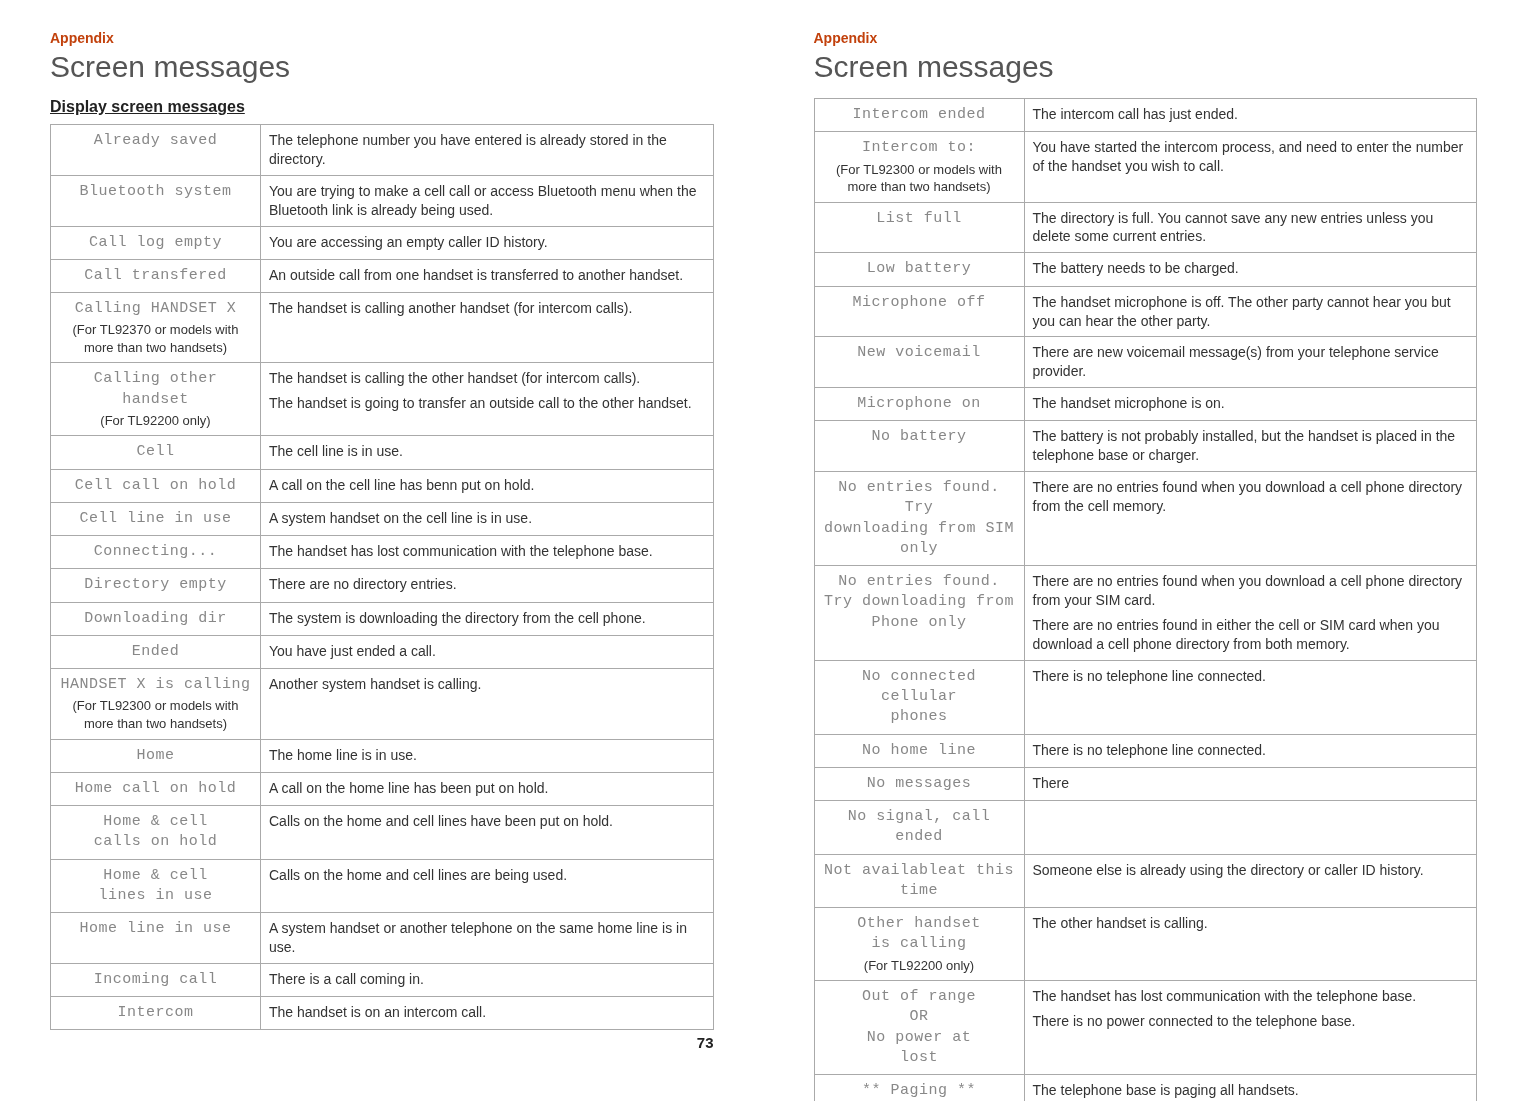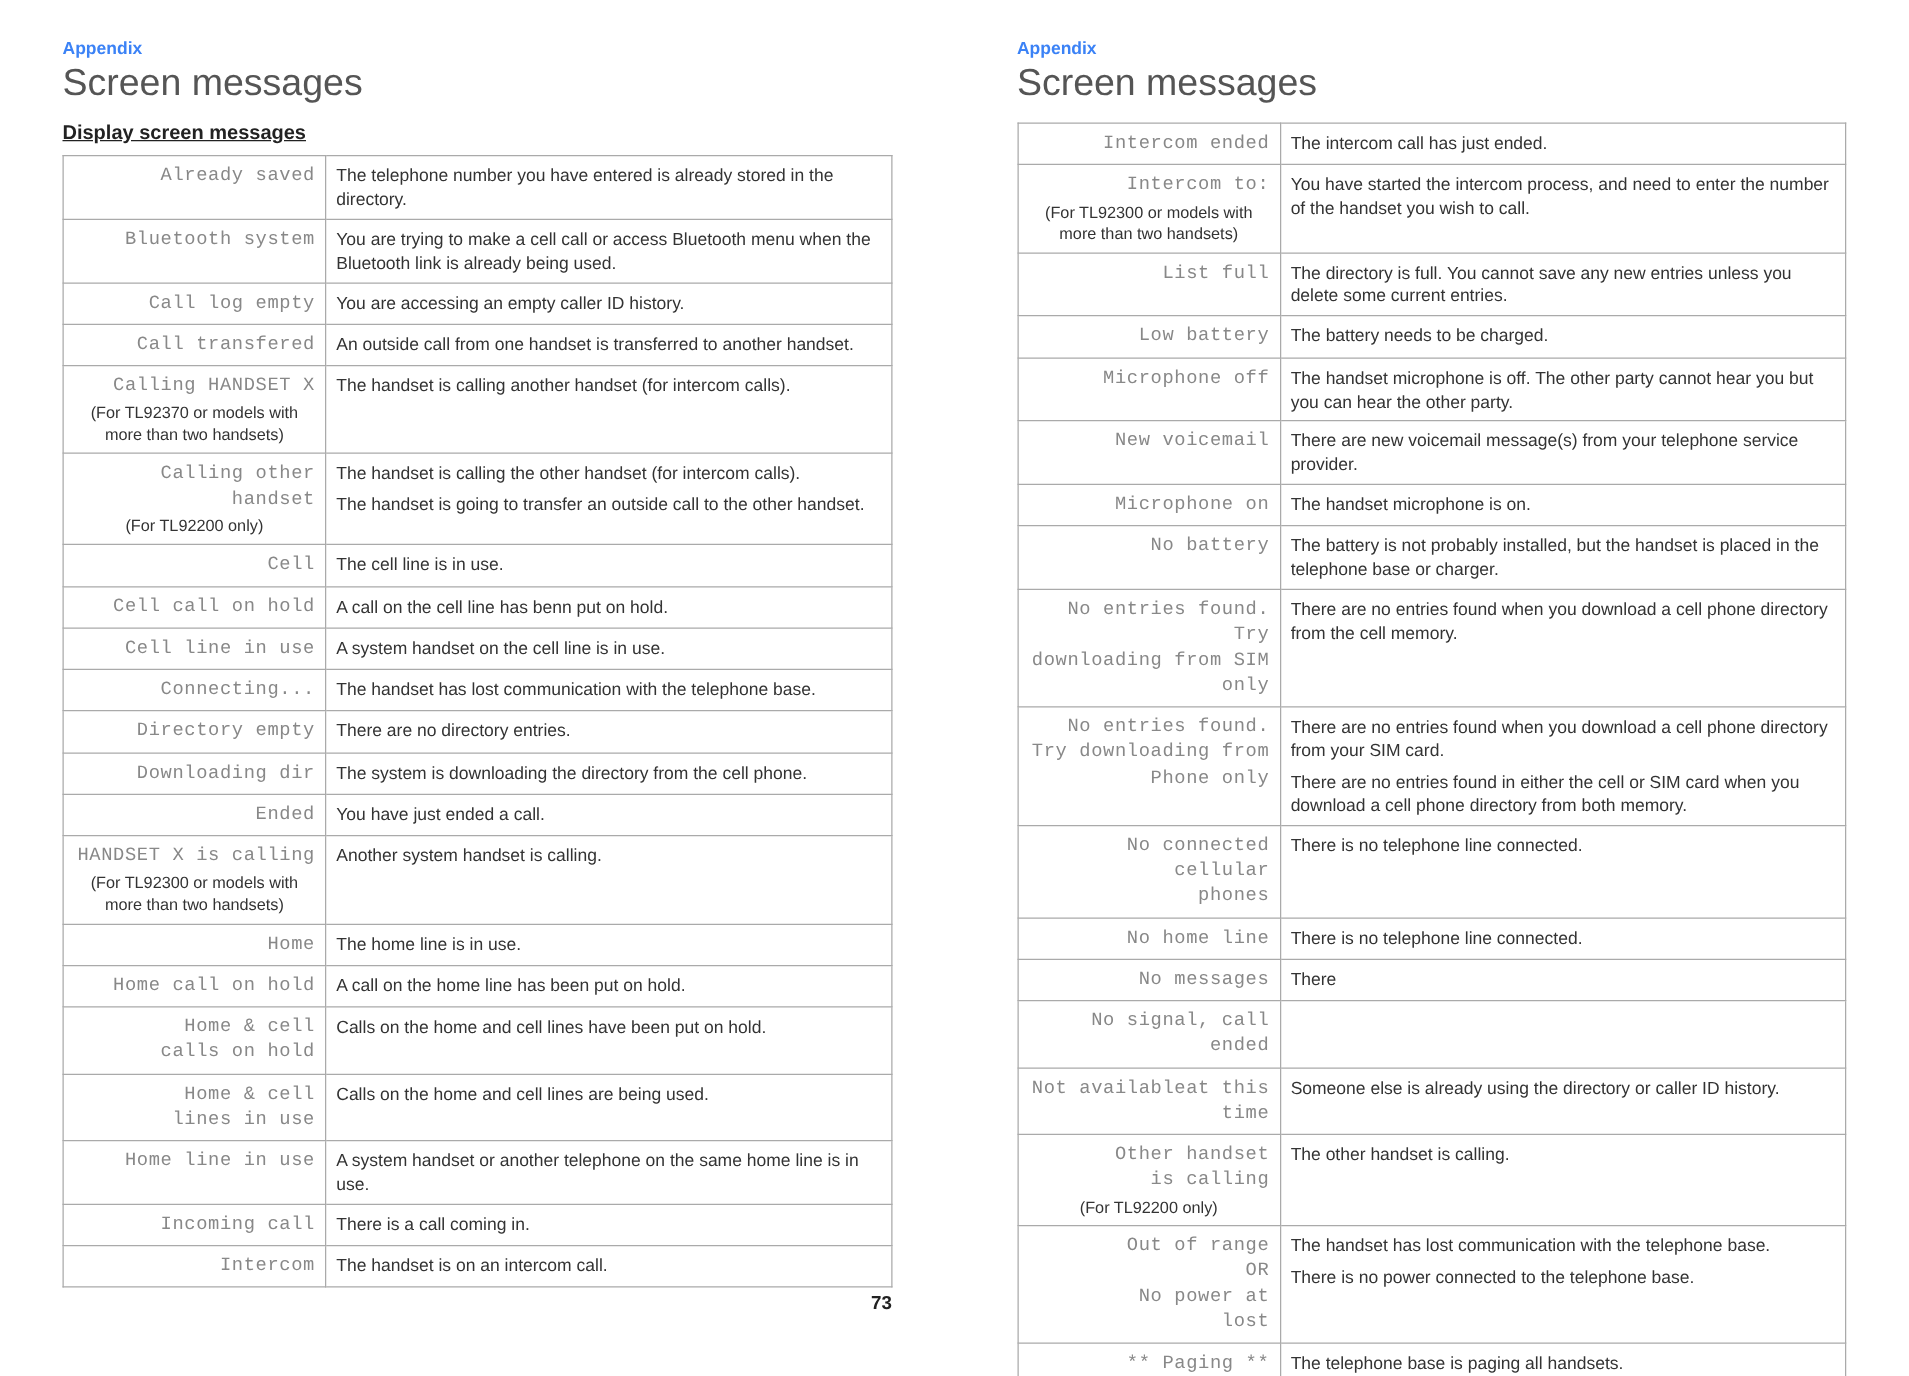--- a/index.html
+++ b/index.html
@@ -14,21 +14,21 @@
     display: flex;
   }
   .page {
     width: 50%;
     padding: 30px 50px 10px 50px;
     position: relative;
   }
   .appendix {
     font-size: 14px;
     font-weight: bold;
-    color: #3b82f6;
+    color: #c2410c;
     margin-bottom: 4px;
   }
   h1.title {
     font-size: 30px;
     font-weight: normal;
     color: #555;
     margin: 0 0 14px 0;
   }
   .subhead {
     font-size: 16px;
@@ -56,21 +56,21 @@
     vertical-align: top;
     padding-top: 6px;
   }
   .lcd {
     font-family: "Courier New", Courier, monospace;
     letter-spacing: 0.5px;
     color: #888;
     font-size: 15px;
     display: block;
   }
-  .lcd-line { display:block;text-align:right; }
+  .lcd-line { display:block; }
   .note {
     font-family: Arial, Helvetica, sans-serif;
     font-size: 13px;
     color: #333;
     display: block;
     margin-top: 2px;
   }
   .desc p { margin: 0 0 6px 0; }
   .desc p:last-child { margin-bottom: 0; }
   .pagenum {

